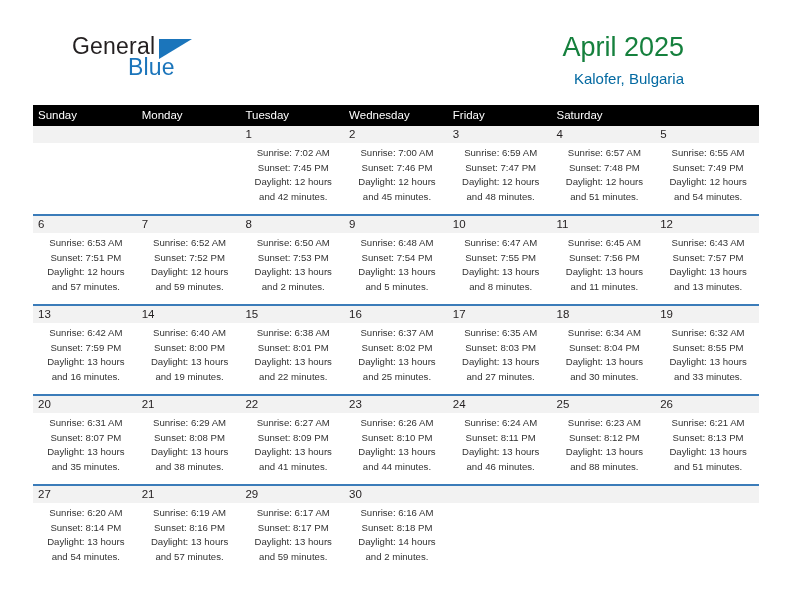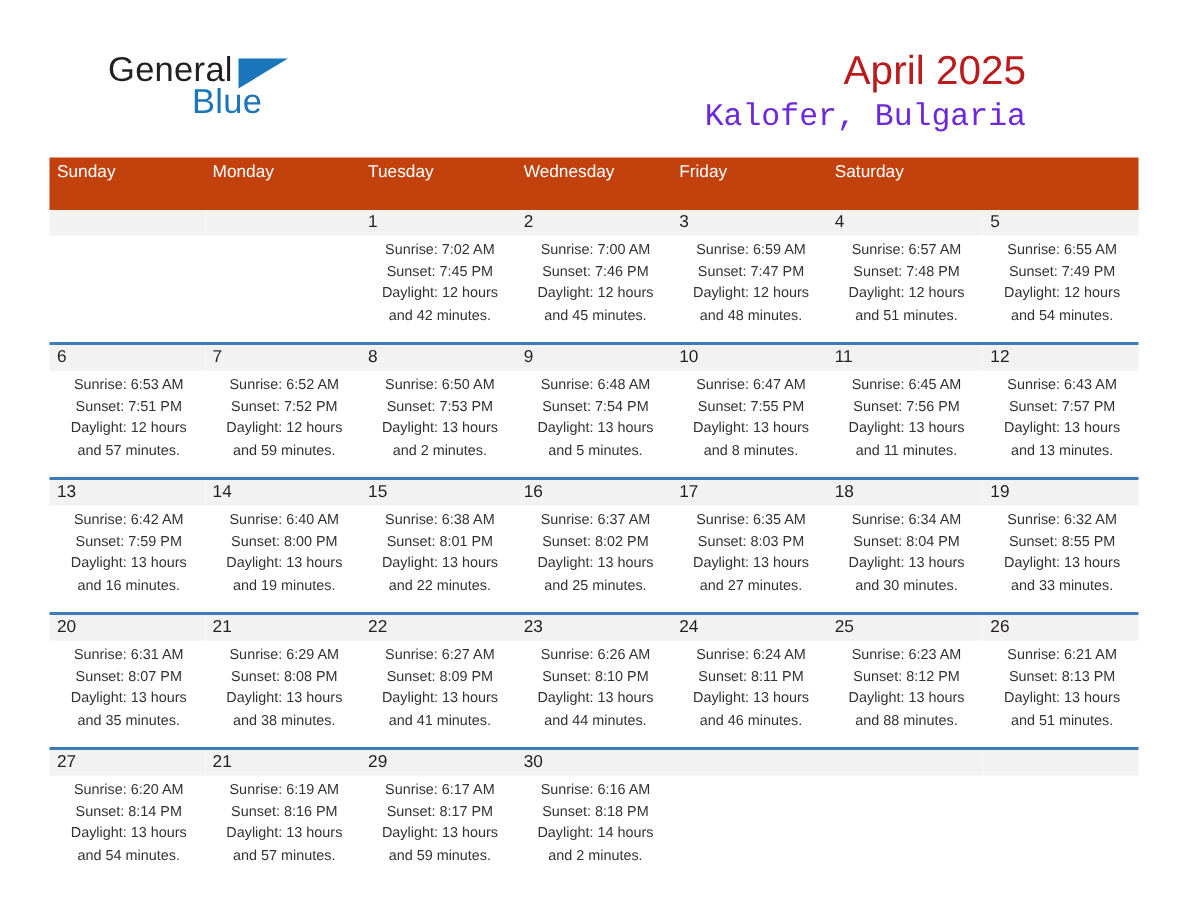--- a/index.html
+++ b/index.html
@@ -66,45 +66,45 @@
   }
 
   .title-block {
     position: absolute;
     right: 34px;
     top: 31px;
     text-align: right;
   }
   .cal-title {
     font-size: 27px;
-    color: #b91c1c;
+    color: #15803d;
     line-height: 32px;
     font-weight: normal;
     margin: 0;
     font-family: "Liberation Sans", sans-serif;
   }
   .cal-subtitle {
-    font-size: 21px;
-    color: #6d28d9;
+    font-size: 15px;
+    color: #0369a1;
     line-height: 20px;
     margin: 6px 0 0 0;
-    font-family: Liberation Mono, monospace;
+    font-family: Liberation Sans, sans-serif;
   }
 
   
   .calendar {
     position: absolute;
     left: 33px;
     top: 105px;
     width: 726px;
   }
   .dow-row {
     display: flex;
-    background: #c2410c;
-    height: 35px;
+    background: #000000;
+    height: 21px;
   }
   .dow-cell {
     flex: 0 0 103.71px;
     width: 103.71px;
     box-sizing: border-box;
     padding-left: 5px;
     color: #ffffff;
     font-size: 11.5px;
     line-height: 21px;
     white-space: nowrap;

